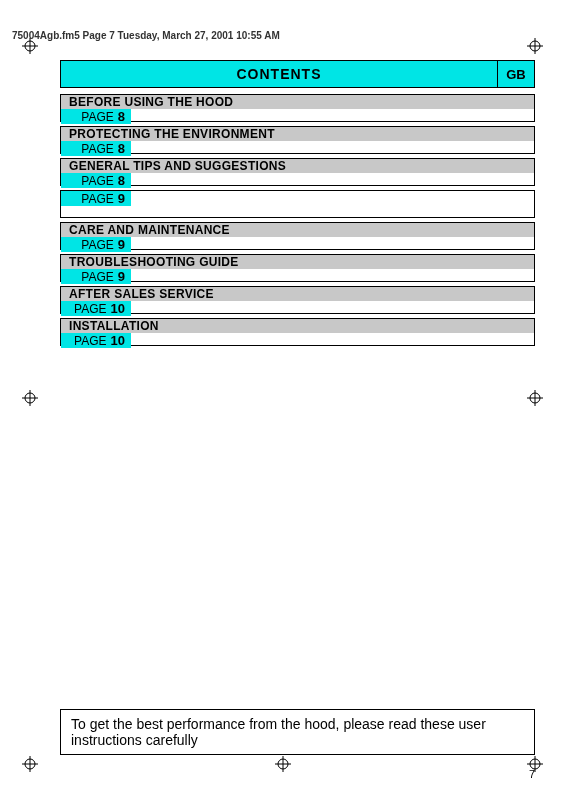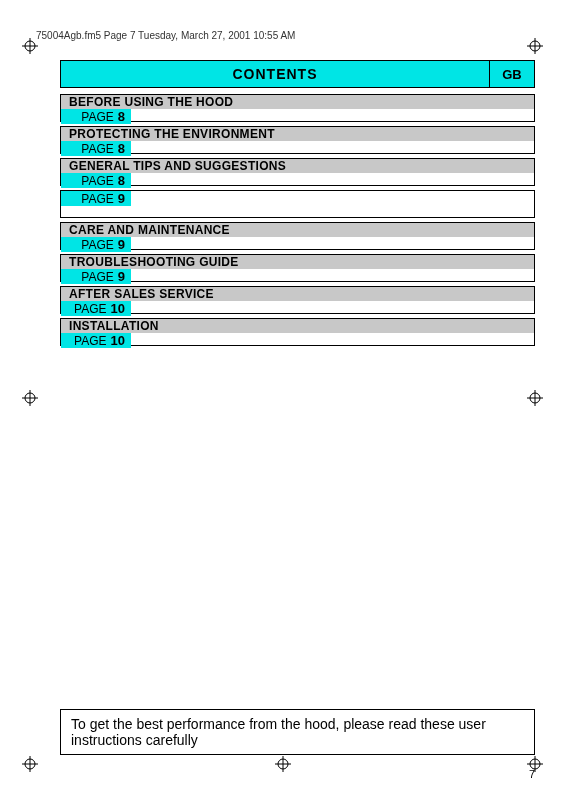--- a/index.html
+++ b/index.html
@@ -21,26 +21,27 @@
       width: 565px;
       height: 800px;
       background: #ffffff;
       position: relative;
     }
 
     
     .header-bar {
       position: absolute;
       top: 30px;
-      left: 36px;
+      left: 12px;
       right: 20px;
       display: flex;
       align-items: center;
       font-size: 10px;
       color: #333;
+      font-weight: bold;
     }
 
     .header-text {
       font-size: 10px;
       color: #333;
       flex: 1;
     }
 
     
     .main-content {
@@ -68,21 +69,21 @@
       font-weight: 900;
       font-size: 14px;
       color: #000;
       letter-spacing: 1px;
       border: 1px solid #000;
       border-right: none;
     }
 
     .contents-gb {
       background: #00e5e5;
-      width: 46px;
+      width: 38px;
       display: flex;
       align-items: center;
       justify-content: center;
       font-weight: 900;
       font-size: 13px;
       color: #000;
       border: 1px solid #000;
     }
 
     

